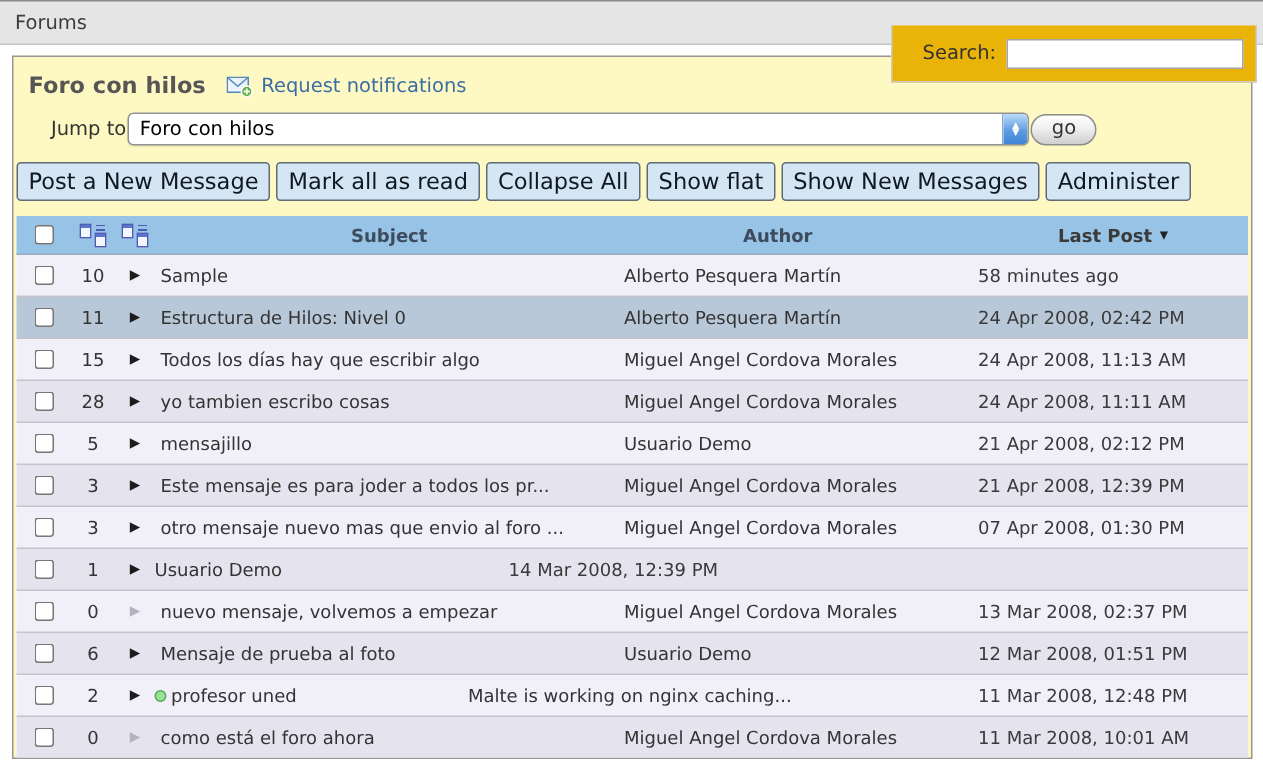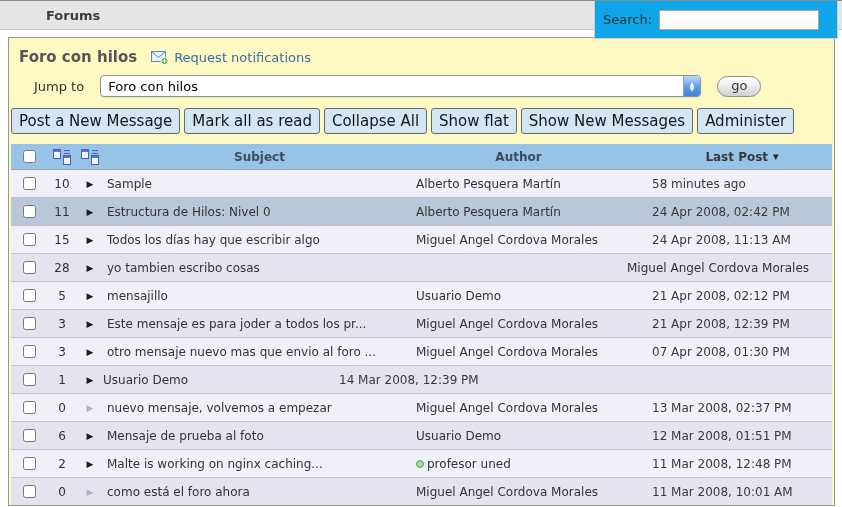--- a/index.html
+++ b/index.html
@@ -16,42 +16,42 @@
   body{
     width:842px;height:507px;overflow:hidden;background:#fff;
     font-family:"DejaVu Sans","Liberation Sans",sans-serif;color:#333;
   }
   
   .top-bar{
     position:relative;height:30px;background:#e5e5e5;
     border-top:1px solid #8a8a8a;border-bottom:1px solid #c4c4c4;
     display:flex;align-items:center;padding-left:10px;
   }
-  .top-bar .app-title{font-size:13px;font-weight:bold;color:#3c3c3c;margin-left:36px;}
+  .top-bar .app-title{font-size:13px;font-weight:normal;color:#3c3c3c;}
   .search-box{
-    position:absolute;top:0;right:4px;width:244px;height:38px;
-    background:#0ea5e9;border:1px solid #ccc;border-top:none;
-    display:flex;align-items:center;gap:7px;padding:0 8px;z-index:5;
+    position:absolute;top:16px;right:4px;width:244px;height:38px;
+    background:#eab308;border:1px solid #ccc;border-top:none;
+    display:flex;align-items:center;gap:7px;padding:0 20px;z-index:5;
   }
   .search-box label{font-size:13px;color:#333;}
   .search-box input{
     width:160px;height:20px;border:1px solid #a3a3a3;font-size:12px;
     font-family:inherit;padding:1px 3px;
   }
   
   .panel{
     margin:7px 7px 0 8px;border:1px solid #979797;background:#fef9c3;
     height:469px;overflow:hidden;
   }
   .title-row{display:flex;align-items:center;gap:14px;padding:10px 10px 0 10px;}
   .forum-title{font-size:15px;font-weight:bold;color:#565656;}
   .notif-link{display:flex;align-items:flex-end;gap:5px;color:var(--link-blue);
     font-size:13px;text-decoration:none;cursor:pointer;}
   
-  .jump-row{display:flex;align-items:center;gap:16px;padding:9px 0 0 25px;}
+  .jump-row{display:flex;align-items:center;gap:1px;padding:9px 0 0 25px;}
   .jump-row .jump-label{font-size:13px;color:#333;}
   .mac-select{
     position:relative;width:601px;height:22px;background:#fff;
     border:1px solid #919191;border-radius:4px;display:flex;align-items:center;
     cursor:pointer;box-shadow:0 1px 1px rgba(0,0,0,.08);
   }
   .mac-select .sel-text{font-size:13px;color:#000;padding-left:7px;flex:1;
     white-space:nowrap;overflow:hidden;}
   .mac-select .stepper{
     width:17px;height:20px;border-radius:0 3px 3px 0;
@@ -248,20 +248,21 @@
     <div class="td c-arrow">
             <span class="arrow-glyph">▶</span>
           </div>
     <div class="td c-subject">
             <a class="subject-text">yo tambien escribo cosas</a>
           </div>
     <div class="td c-author">
 
       <span>Miguel Angel Cordova Morales</span>
     </div>
+    <div class="td c-lastpost">24 Apr 2008, 11:11 AM</div>
   </div>
         <div class="tr even">
     <div class="td c-check">
             <input type="checkbox" style="">
           </div>
     <div class="td c-count">5</div>
     <div class="td c-arrow">
             <span class="arrow-glyph">▶</span>
           </div>
     <div class="td c-subject">
@@ -355,28 +356,28 @@
     </div>
     <div class="td c-lastpost">12 Mar 2008, 01:51 PM</div>
   </div>
         <div class="tr even">
     <div class="td c-check">
             <input type="checkbox" style="">
           </div>
     <div class="td c-count">2</div>
     <div class="td c-arrow">
             <span class="arrow-glyph">▶</span>
-          </div>
-    <div class="td c-subject">
-            <a class="subject-text">Malte is working on nginx caching...</a>
           </div>
     <div class="td c-author">
       <span class="online-dot"></span>
       <span>profesor uned</span>
     </div>
+    <div class="td c-subject">
+            <a class="subject-text">Malte is working on nginx caching...</a>
+          </div>
     <div class="td c-lastpost">11 Mar 2008, 12:48 PM</div>
   </div>
         <div class="tr odd">
     <div class="td c-check">
             <input type="checkbox" style="">
           </div>
     <div class="td c-count">0</div>
     <div class="td c-arrow">
             <span class="arrow-glyph disabled">▶</span>
           </div>

